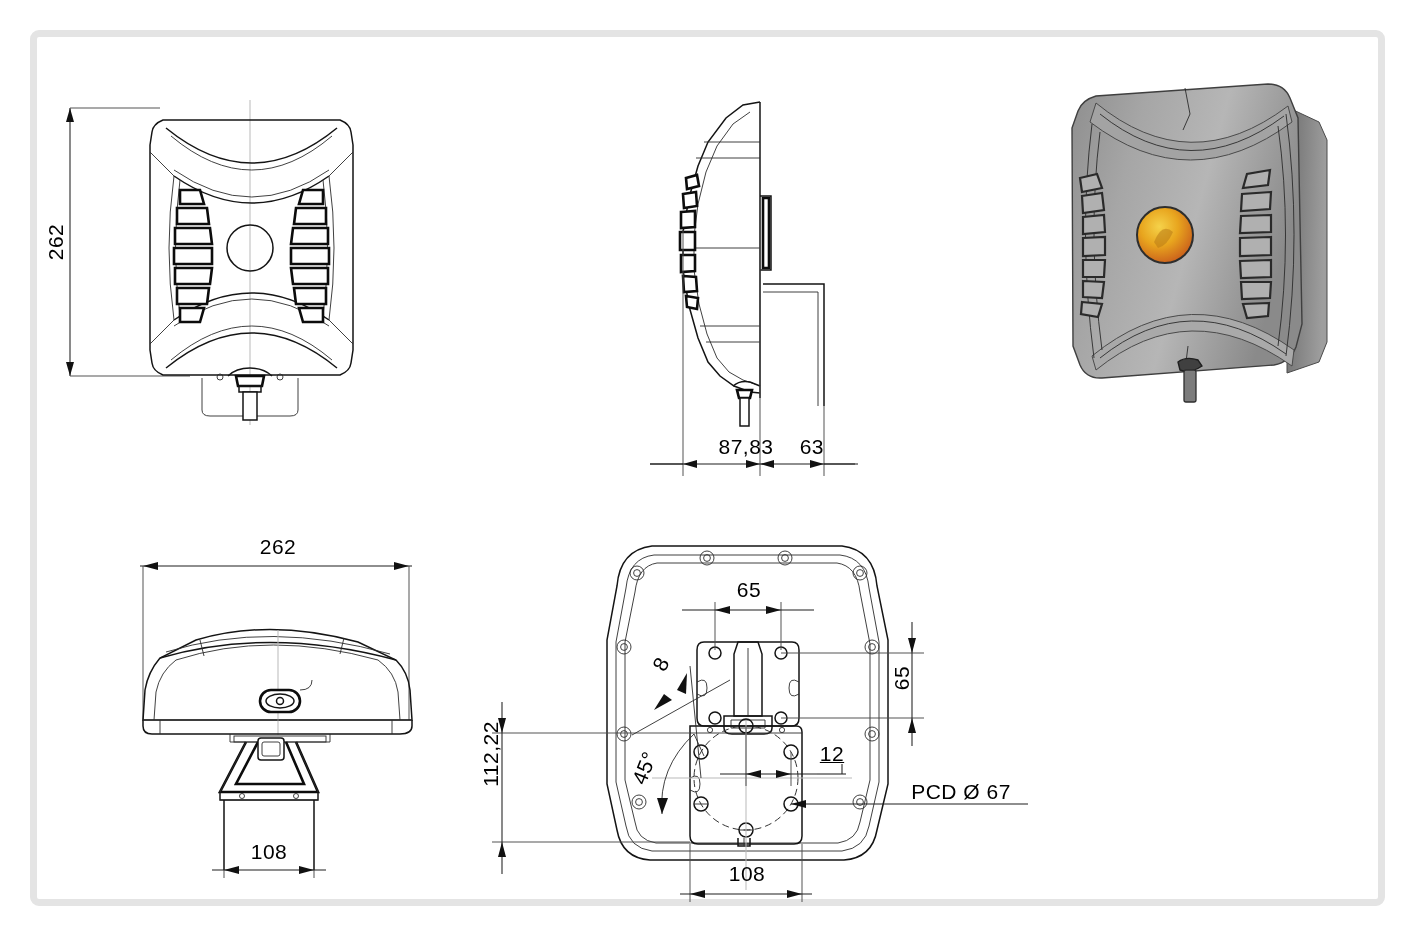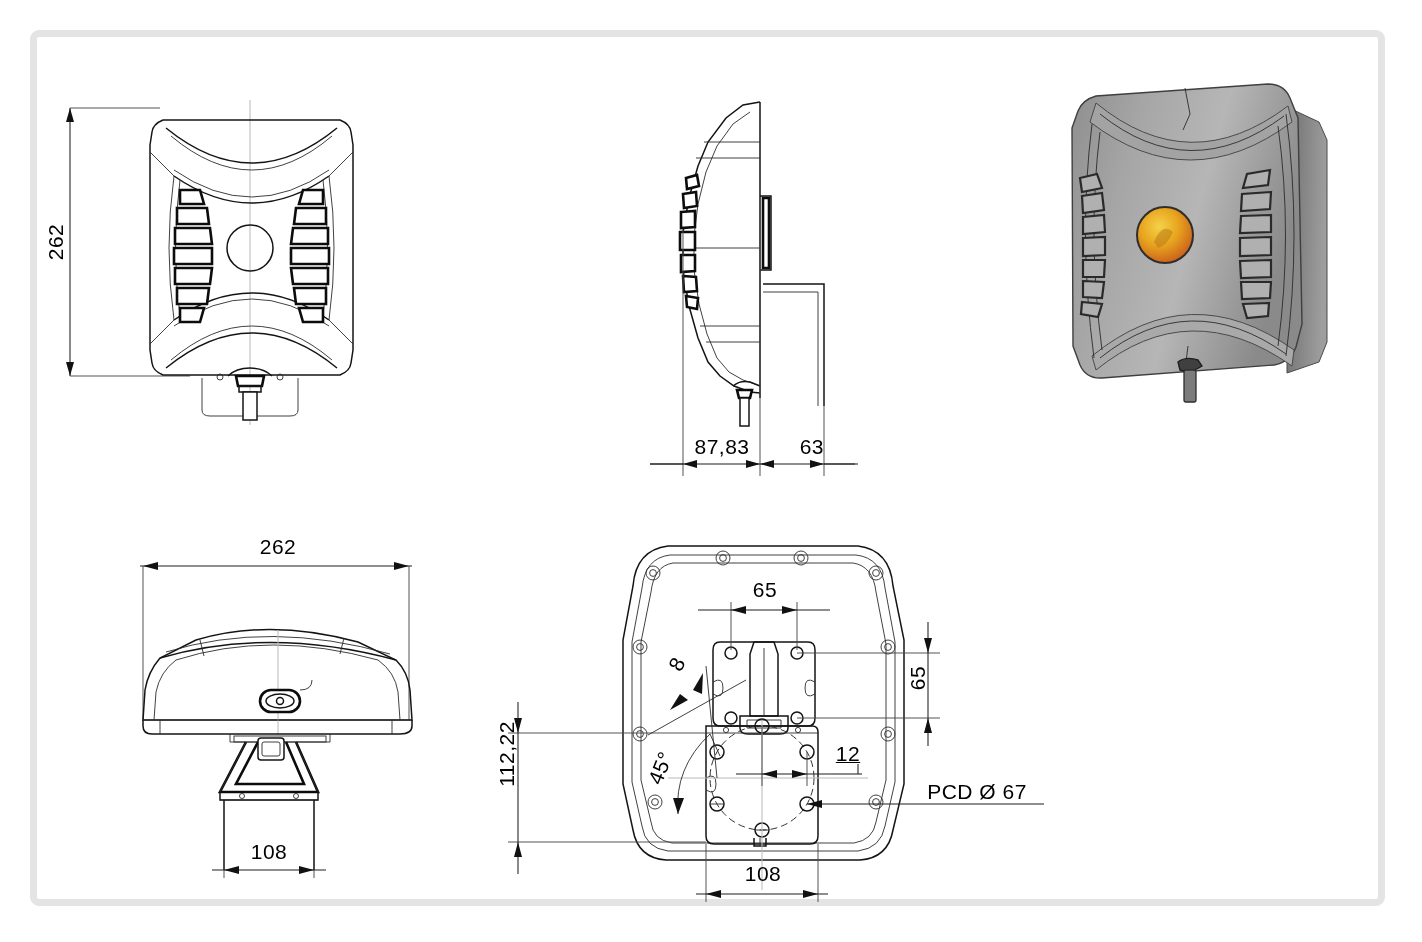--- a/index.html
+++ b/index.html
@@ -142,21 +142,21 @@
       <g>
         <line class="dimline" x1="50" y1="384" x2="255" y2="384"></line>
         <polygon class="fillk" points="83,384 97,380 97,388"></polygon>
         <polygon class="fillk" points="160,384 146,380 146,388"></polygon>
         <polygon class="fillk" points="160,384 174,380 174,388"></polygon>
         <polygon class="fillk" points="224,384 210,380 210,388"></polygon>
         <line class="dimline" x1="50" y1="384" x2="83" y2="384"></line>
         <line class="dimline" x1="224" y1="384" x2="258" y2="384"></line>
       </g>
     </svg>
-    <div style="position:absolute;left:84px;top:355px;width:76px;text-align:center;">
+    <div style="position:absolute;left:84px;top:355px;width:76px;text-align:center;padding-left:24px;">
       <span class="dim-text">87,83</span>
     </div>
     <div style="position:absolute;left:162px;top:355px;width:62px;text-align:right;">
       <span class="dim-text">63</span>
     </div>
   </div>
 
   <div class="view" style="left:1040px;top:70px;width:330px;height:350px;">
     <svg width="330" height="350" viewBox="0 0 330 350">
       <defs>
@@ -286,21 +286,21 @@
       </g>
     </svg>
     <div style="position:absolute;left:120px;top:5px;width:116px;text-align:center;">
       <span class="dim-text">262</span>
     </div>
     <div style="position:absolute;left:126px;top:310px;width:86px;text-align:center;">
       <span class="dim-text">108</span>
     </div>
   </div>
 
-  <div class="view" style="left:488px;top:530px;width:560px;height:380px;">
+  <div class="view" style="left:472px;top:530px;width:560px;height:380px;">
     <svg width="560" height="380" viewBox="0 0 560 380">
       <g>
 
         <path class="med" d="M145 56 Q148 20 180 16 L370 16 Q402 20 405 56
                              L416 110 L416 254 L405 300 Q400 328 372 330 L178 330
                              Q150 328 145 300 L135 254 L135 110 Z"></path>
         <path class="thin" d="M154 58 Q157 28 182 25 L368 25 Q394 28 397 58
                               L407 112 L407 252 L397 296 Q393 318 370 321 L180 321
                               Q157 318 154 296 L144 252 L144 112 Z"></path>
         <path class="thin" d="M163 62 Q166 36 185 33 L365 33 Q385 36 388 62

